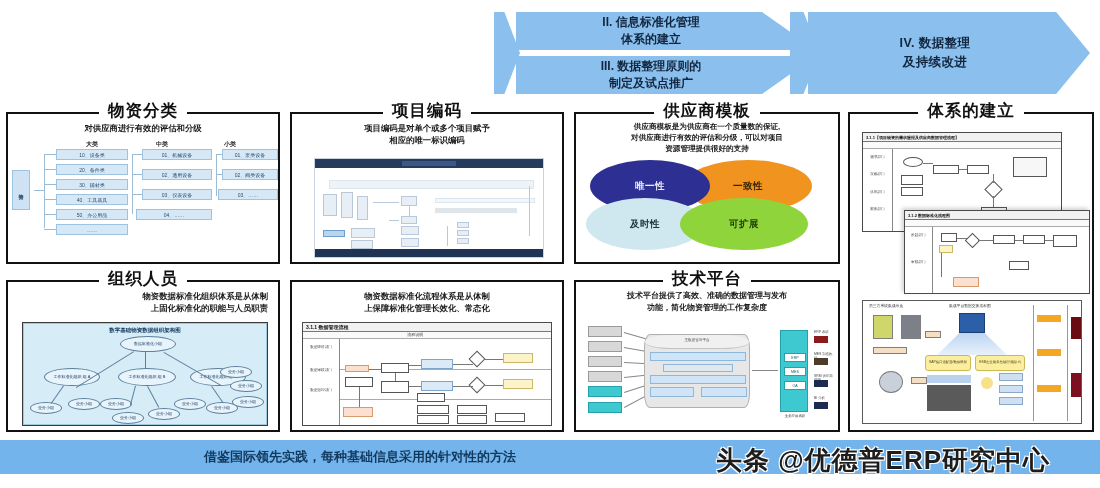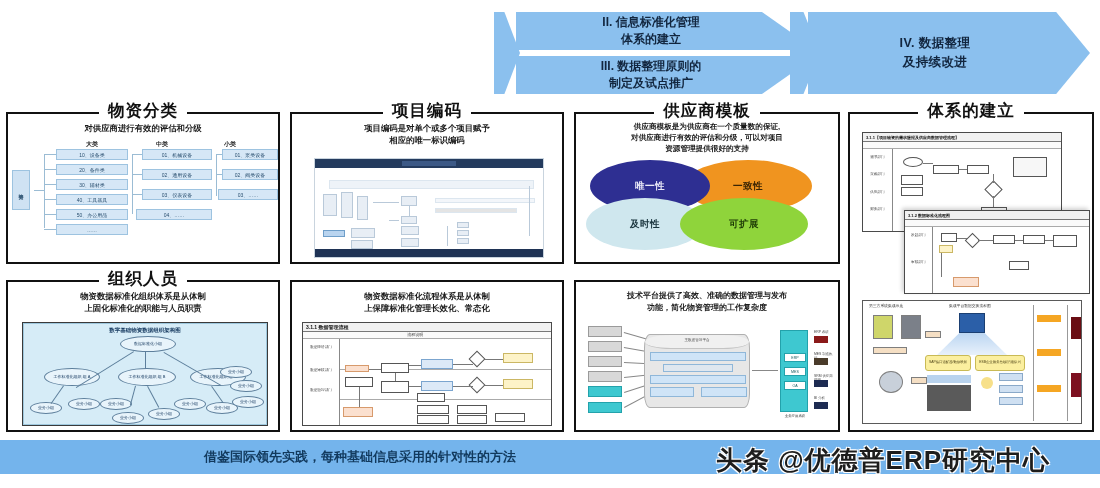--- a/index.html
+++ b/index.html
@@ -402,21 +402,21 @@
       <div style="position:absolute; left:204px; top:4px; width:.8px; height:116px; background:#999;"></div>
       <div class="redimg" style="left:208px; top:16px; width:10px; height:22px;"></div>
       <div class="redimg" style="left:208px; top:72px; width:10px; height:24px; background:#7d1020;"></div>
     </div>
   </div>
 
   <div class="card" style="left:6px; top:180px; width:274px; height:152px;">
     <div class="card-title">
       <span>组织人员</span>
     </div>
-    <div class="card-sub" style="white-space:pre-line;">物资数据标准化组织体系是从体制
+    <div class="card-sub" style="white-space:pre-line;text-align:right;">物资数据标准化组织体系是从体制
 上固化标准化的职能与人员职责</div>
 
     <div style="position:absolute; left:14px; top:40px; width:246px; height:104px; border:1px solid #3a3a3a;">
       <div class="org">
         <div class="org-title">数字基础物资数据组织架构图</div>
 
         <div class="oval" style="left:96px; top:12px; width:56px; height:16px;">数据标准化小组</div>
 
         <div class="oval" style="left:20px;  top:44px; width:56px; height:18px;">工作标准化组织
 组 A</div>
@@ -488,20 +488,23 @@
       <div class="farr" style="left:150px; top:41px; width:20px; height:.7px;"></div>
       <div class="farr" style="left:150px; top:63px; width:20px; height:.7px;"></div>
       <div class="farr" style="left:182px; top:36px; width:18px; height:.7px;"></div>
       <div class="farr" style="left:182px; top:62px; width:18px; height:.7px;"></div>
       <div class="farr" style="left:56px;  top:64px; width:.7px; height:20px;"></div>
       <div class="farr" style="left:92px;  top:50px; width:.7px; height:8px;"></div>
     </div>
   </div>
 
   <div class="card" style="left:574px; top:180px; width:266px; height:152px;">
+    <div class="card-title">
+      <span>技术平台</span>
+    </div>
     <div class="card-sub" style="white-space:pre-line; font-size:8px;">技术平台提供了高效、准确的数据管理与发布
 功能，简化物资管理的工作复杂度</div>
 
     <div class="tp" style="position:absolute; left:6px; top:40px; width:252px; height:104px;">
 
       <div class="tp-box" style="left:6px;  top:4px;  width:34px; height:11px;"></div>
       <div class="tp-box" style="left:6px;  top:19px; width:34px; height:11px;"></div>
       <div class="tp-box" style="left:6px;  top:34px; width:34px; height:11px;"></div>
       <div class="tp-box" style="left:6px;  top:49px; width:34px; height:11px;"></div>
       <div class="tp-box teal" style="left:6px;  top:64px; width:34px; height:11px;"></div>

